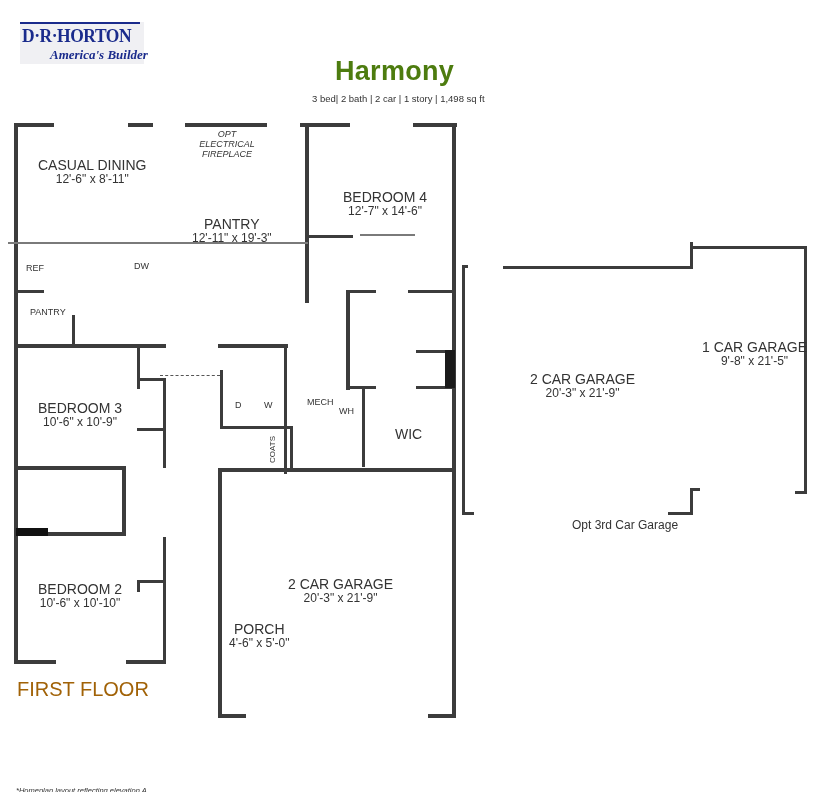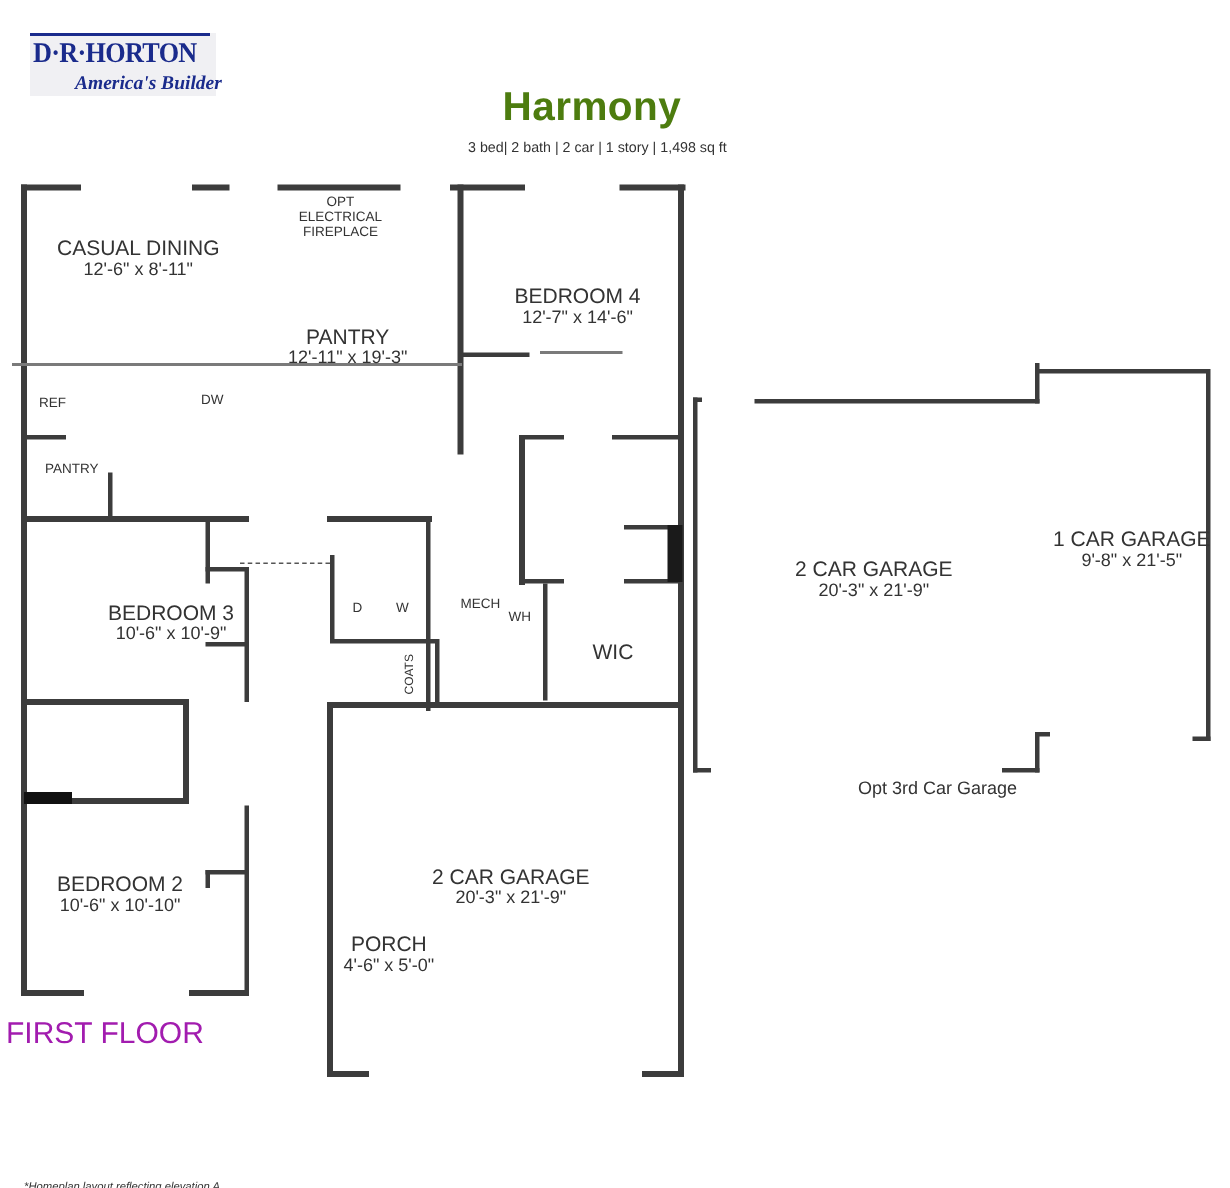--- a/index.html
+++ b/index.html
@@ -11,21 +11,21 @@
   .logo .tag { position:absolute; left:30px; top:25px; font-family:"Liberation Serif", serif; font-style:italic; font-weight:bold; font-size:13px; color:#1a2b8c; white-space:nowrap; }
   .title { left:335px; top:56px; font-size:27px; font-weight:bold; color:#4d7c0f; letter-spacing:0.3px; }
   .specs { left:312px; top:93px; font-size:9.5px; color:#333; white-space:nowrap; }
   .wall { position:absolute; background:#3c3c3c; }
   .wl { position:absolute; background:#7a7a7a; }
   .room { position:absolute; text-align:center; color:#333; line-height:1.05; white-space:nowrap; }
   .room .n { font-size:14px; }
   .room .d { font-size:12px; }
   .small { position:absolute; font-size:9px; color:#333; white-space:nowrap; text-align:center; line-height:1.1; }
   .dash { position:absolute; border-top:1px dashed #555; }
-  .floor-label { left:4px; top:678px; font-size:20px; color:#a21caf; }
+  .floor-label { left:17px; top:678px; font-size:20px; color:#a16207; }
   .note { left:16px; top:770px; font-size:7.5px; font-style:italic; color:#333;margin-top:16px; }
   .coats { position:absolute; left:265px; top:435px; font-size:8px; transform:rotate(-90deg); transform-origin:left top; color:#333; }
 </style>
 </head>
 <body>
 
 <div class="abs logo">
   <div class="rule"></div>
   <div class="brand">D·R·HORTON</div>
   <div class="tag">America's Builder</div>
@@ -102,33 +102,33 @@
   <div class="wall" style="left:690px;top:488px;width:3px;height:27px;"></div>
   <div class="wall" style="left:690px;top:488px;width:10px;height:3px;"></div>
   <div class="wall" style="left:668px;top:512px;width:25px;height:3px;"></div>
   <div class="wall" style="left:462px;top:512px;width:12px;height:3px;"></div>
 </div>
 
 <div class="room" style="left:38px;top:158px;">
   <div class="n">CASUAL DINING</div>
   <div class="d">12'-6" x 8'-11"</div>
 </div>
-<div class="small" style="left:192px;top:130px;width:70px;white-space:normal;">OPT ELECTRICAL FIREPLACE</div>
+<div class="small" style="left:192px;top:130px;width:70px;white-space:normal;font-style:italic;">OPT ELECTRICAL FIREPLACE</div>
 <div class="room" style="left:192px;top:217px;">
   <div class="n">PANTRY</div>
   <div class="d">12'-11" x 19'-3"</div>
 </div>
 <div class="room" style="left:343px;top:190px;">
   <div class="n">BEDROOM 4</div>
   <div class="d">12'-7" x 14'-6"</div>
 </div>
 <div class="small" style="left:26px;top:264px;">REF</div>
 <div class="small" style="left:94px;top:262px;margin-left:40px;">DW</div>
 <div class="small" style="left:30px;top:308px;">PANTRY</div>
-<div class="room" style="left:38px;top:401px;margin-left:34px;">
+<div class="room" style="left:38px;top:401px;">
   <div class="n">BEDROOM 3</div>
   <div class="d">10'-6" x 10'-9"</div>
 </div>
 <div class="small" style="left:235px;top:401px;">D</div>
 <div class="small" style="left:264px;top:401px;">W</div>
 <div class="small" style="left:307px;top:398px;">MECH</div>
 <div class="small" style="left:339px;top:407px;">WH</div>
 <div class="coats" style="left:268px;top:463px;">COATS</div>
 <div class="room" style="left:395px;top:427px;text-align:center;">
   <div class="n">WIC</div>
@@ -142,20 +142,20 @@
   <div class="d">20'-3" x 21'-9"</div>
 </div>
 <div class="room" style="left:229px;top:622px;">
   <div class="n">PORCH</div>
   <div class="d">4'-6" x 5'-0"</div>
 </div>
 <div class="room" style="left:530px;top:372px;">
   <div class="n">2 CAR GARAGE</div>
   <div class="d">20'-3" x 21'-9"</div>
 </div>
-<div class="room" style="left:702px;top:352px;">
+<div class="room" style="left:702px;top:340px;">
   <div class="n">1 CAR GARAGE</div>
   <div class="d">9'-8" x 21'-5"</div>
 </div>
 <div class="small" style="left:572px;top:519px;font-size:12px;">Opt 3rd Car Garage</div>
 
 <div class="abs floor-label">FIRST FLOOR</div>
 <div class="abs note">*Homeplan layout reflecting elevation A</div>
 
 </body></html>

